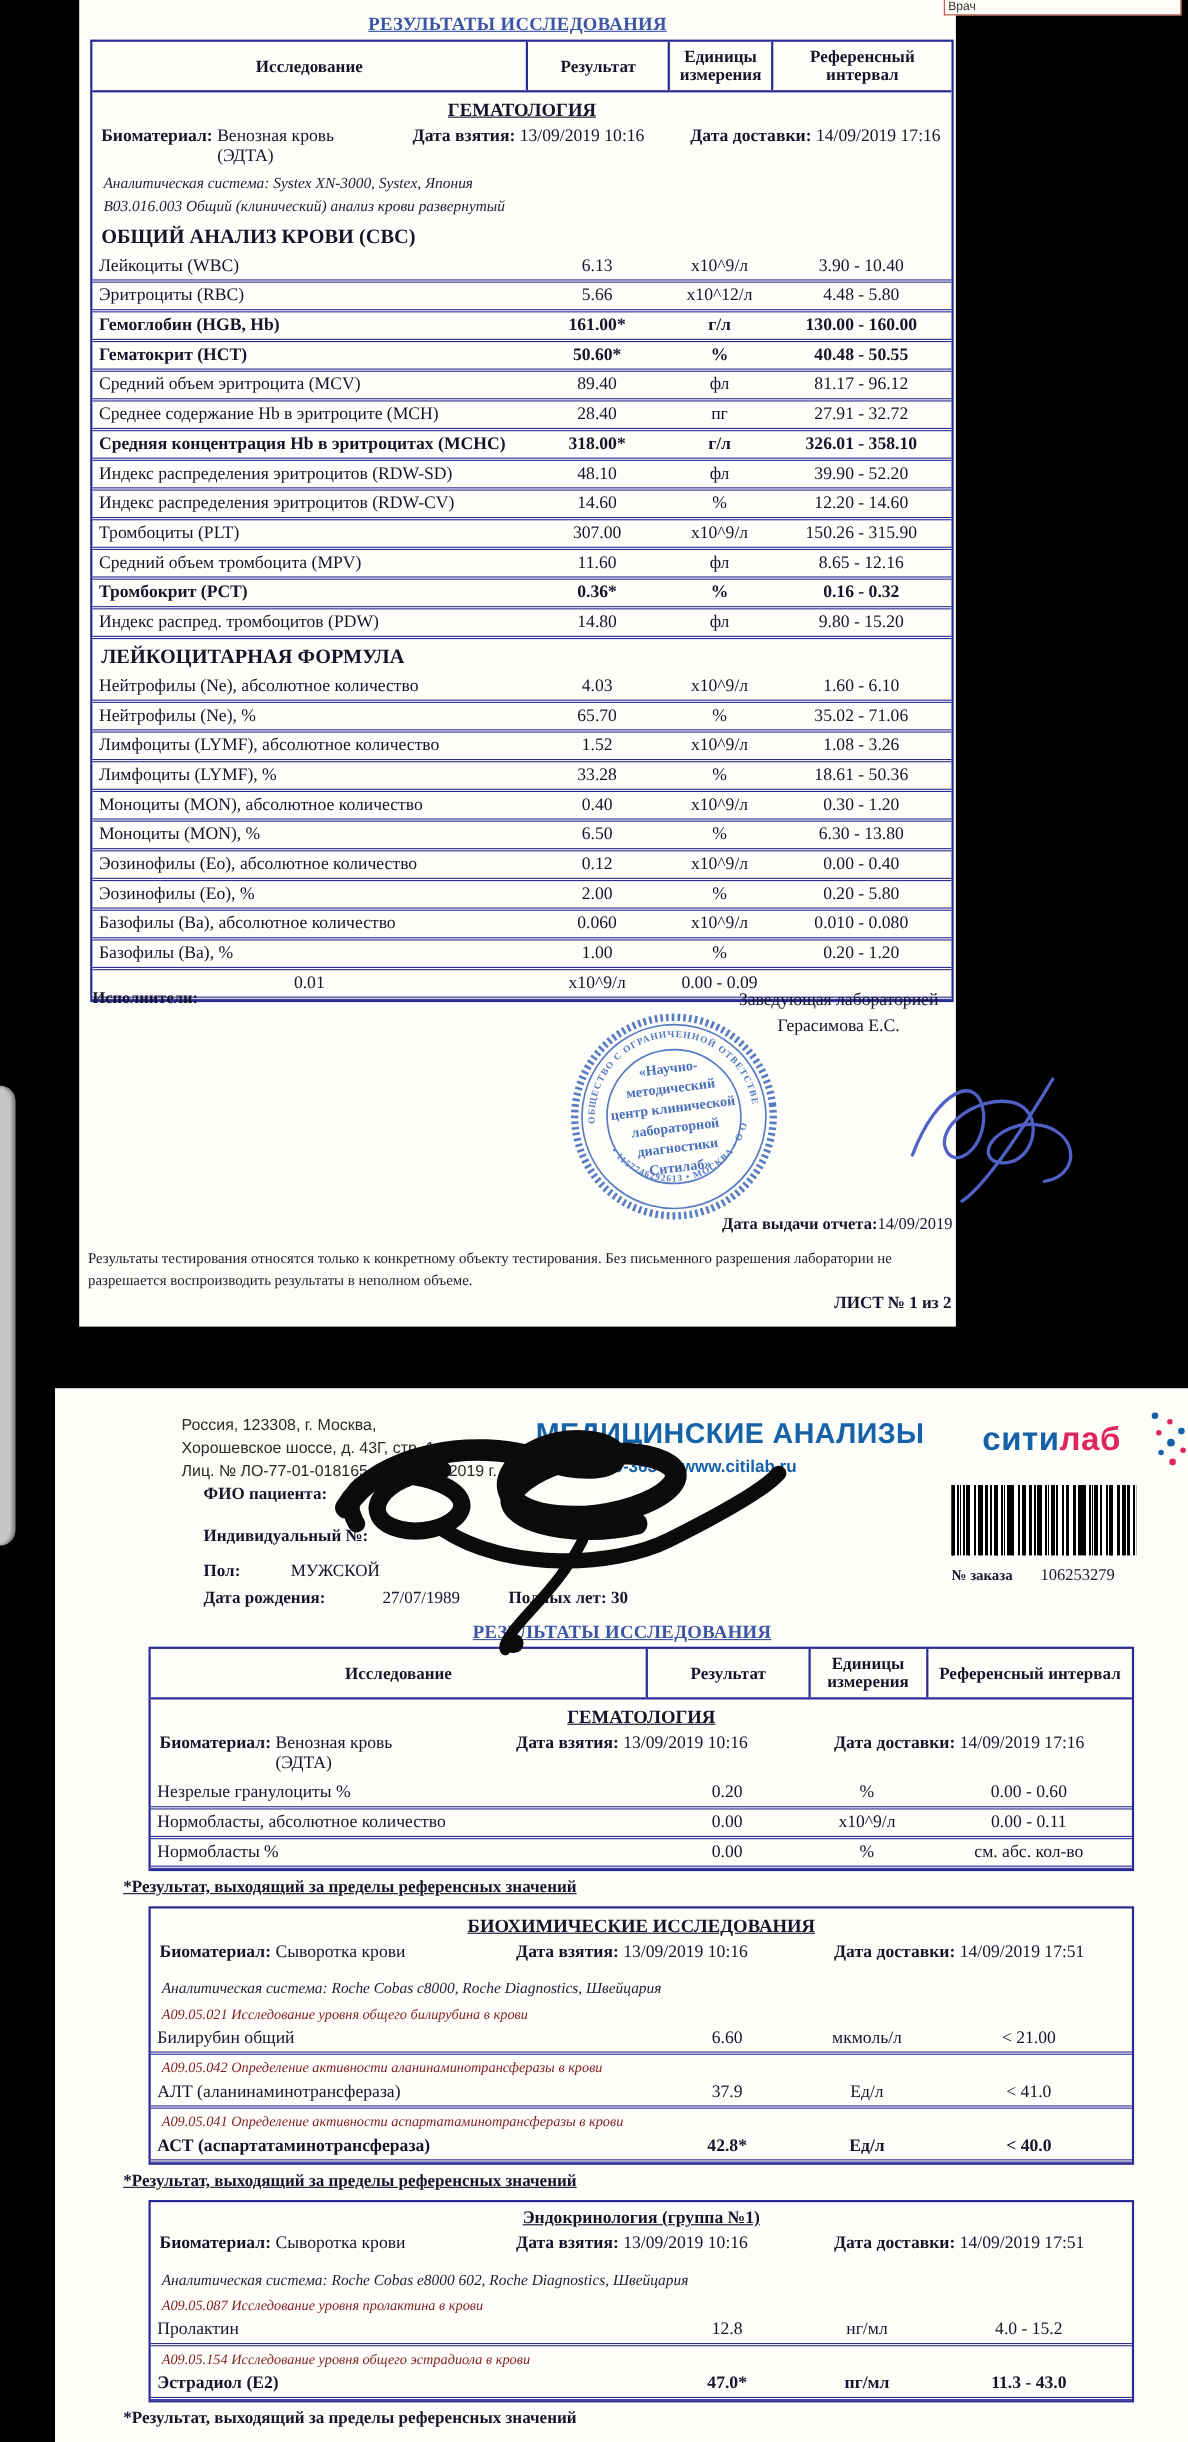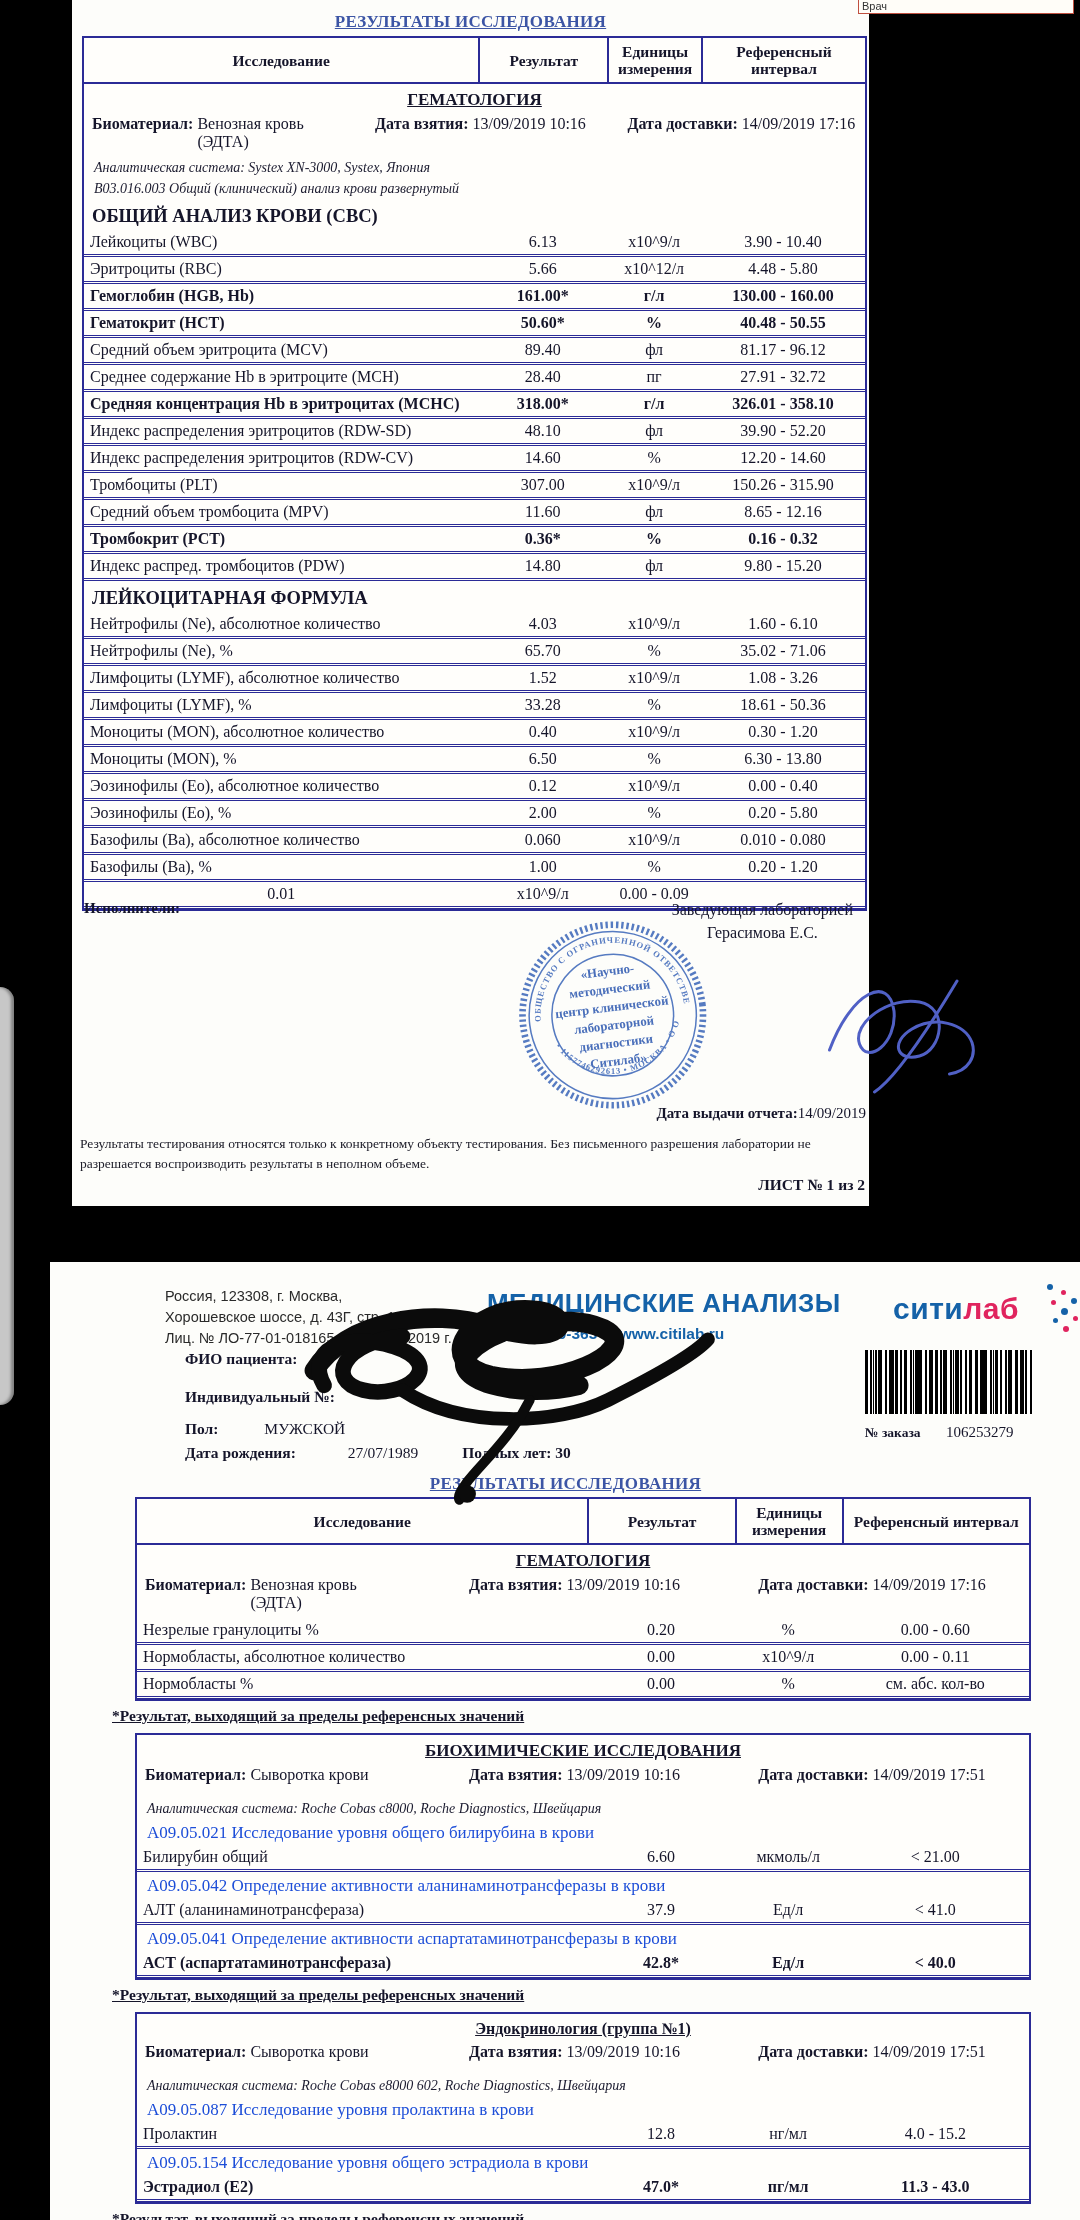--- a/index.html
+++ b/index.html
@@ -41,21 +41,21 @@
   .biomat.gap{padding-bottom:14px;}
 
   .sysline{font-style:italic;font-size:14px;padding:3px 10px 2px;color:#1c1c30;}
 
   .trow{display:grid;grid-template-columns:50.5% 16.5% 12% 21%;}
   .trow.data{border-bottom:3px double #2b2b96;}
   .trow.data .cell{font-size:16px;line-height:19px;padding:2px 6px 3px;}
   .trow .c-res,.trow .c-unit,.trow .c-range{text-align:center;}
   .trow.bold .cell{font-weight:700;}
   .trow.section .c-name{grid-column:1/-1;font-weight:700;font-size:18.5px;padding:7px 8px 3px;}
-  .trow.note .c-name{grid-column:1/-1;font-size:17px;padding:4px 10px 2px;color:#1d4ed8;}
+  .trow.note .c-name{grid-column:1/-1;font-style:italic;font-size:13px;padding:4px 10px 2px;color:#7f1d1d;}
 
   .footnote{font-weight:700;font-size:15.5px;margin:6px 0 8px 62px;}
   .footnote.u{text-decoration:underline;}
 
   
   .executors{position:absolute;left:12px;top:900px;font-weight:700;font-size:15px;}
   .head-lab{position:absolute;right:16px;top:898px;text-align:center;font-size:16px;line-height:23px;}
   .stamp{position:absolute;left:446px;top:920px;opacity:.92;transform:rotate(-7deg);}
   .signature{position:absolute;left:735px;top:948px;}
   .report-date{position:absolute;right:3px;top:1105px;font-size:15px;}

